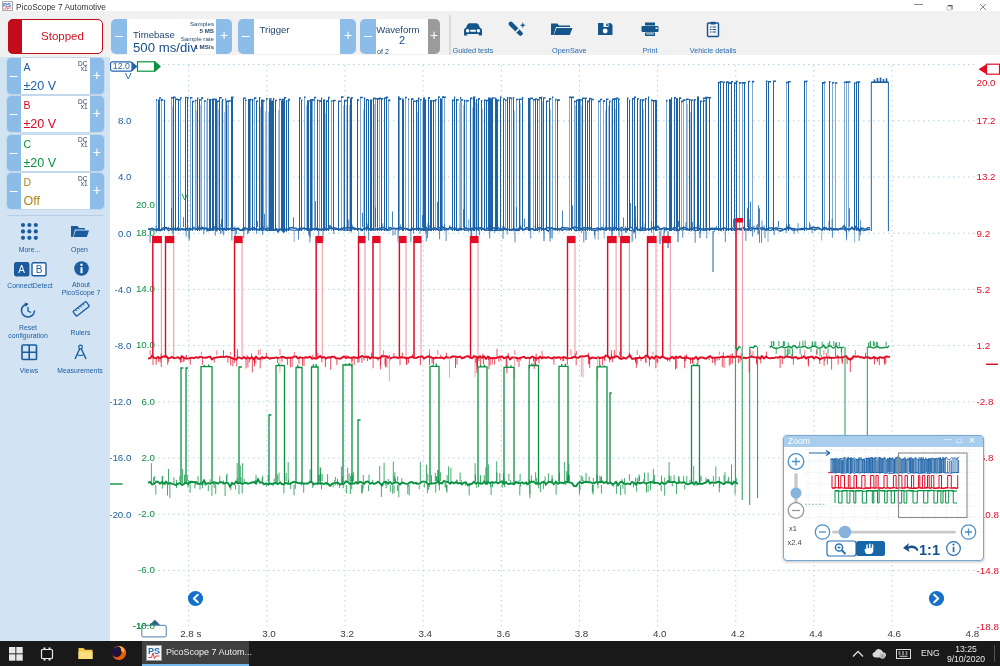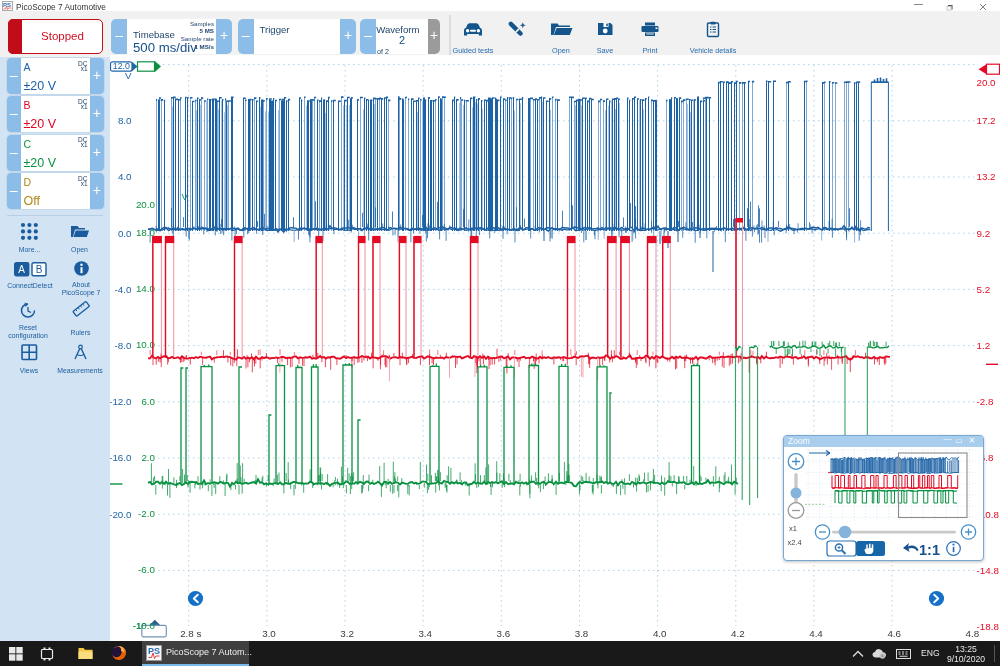--- a/index.html
+++ b/index.html
@@ -81,21 +81,21 @@
       <path d="M4 3.5 L10.5 3.5 L12 5.5 L23 5.5 L23 7 L9 7 L6.5 15 L4 15 Z" fill="#14568c"></path>
       <path d="M9.6 8 L25.5 8 L22.8 15 L6.8 15 Z" fill="#14568c"></path>
     </svg>
  <div class="abs" style="left:526.0px;top:34.5px;width:70px;text-align:center;font-size:7.3px;color:#2a6db0">Open</div>
     <svg class="abs" style="left:591px;top:9px" width="28" height="18" viewBox="0 0 28 18">
       <path d="M7 3 L19.5 3 L21.5 5 L21.5 15 L7 15 Z" fill="#14568c"></path>
       <rect x="12.5" y="3" width="5" height="4" fill="#fff"></rect>
       <rect x="15.2" y="3.6" width="1.6" height="2.6" fill="#14568c"></rect>
       <circle cx="14.2" cy="11" r="2.4" fill="#fff"></circle>
     </svg>
- <div class="abs" style="left:570.0px;top:34.5px;width:70px;text-align:center;font-size:7.3px;color:#2a6db0">Save</div>
+ <div class="abs" style="left:570.0px;top:34.5px;width:70px;text-align:left;font-size:7.3px;color:#2a6db0">Save</div>
     <svg class="abs" style="left:636px;top:9px" width="28" height="18" viewBox="0 0 28 18">
       <rect x="9" y="2.5" width="10" height="3" fill="#14568c"></rect>
       <rect x="5.5" y="6" width="17" height="6" rx="1" fill="#14568c"></rect>
       <rect x="19.5" y="7.5" width="2" height="1.5" fill="#fff"></rect>
       <rect x="9" y="12.5" width="10" height="3.5" fill="#14568c"></rect>
       <rect x="10.2" y="13.5" width="7.6" height="0.9" fill="#fff"></rect>
     </svg>
  <div class="abs" style="left:615.0px;top:34.5px;width:70px;text-align:center;font-size:7.3px;color:#2a6db0">Print</div>
     <svg class="abs" style="left:699px;top:9px" width="28" height="18" viewBox="0 0 28 18">
       <rect x="8.5" y="3" width="11" height="13.5" rx="1" fill="none" stroke="#14568c" stroke-width="1.4"></rect>

